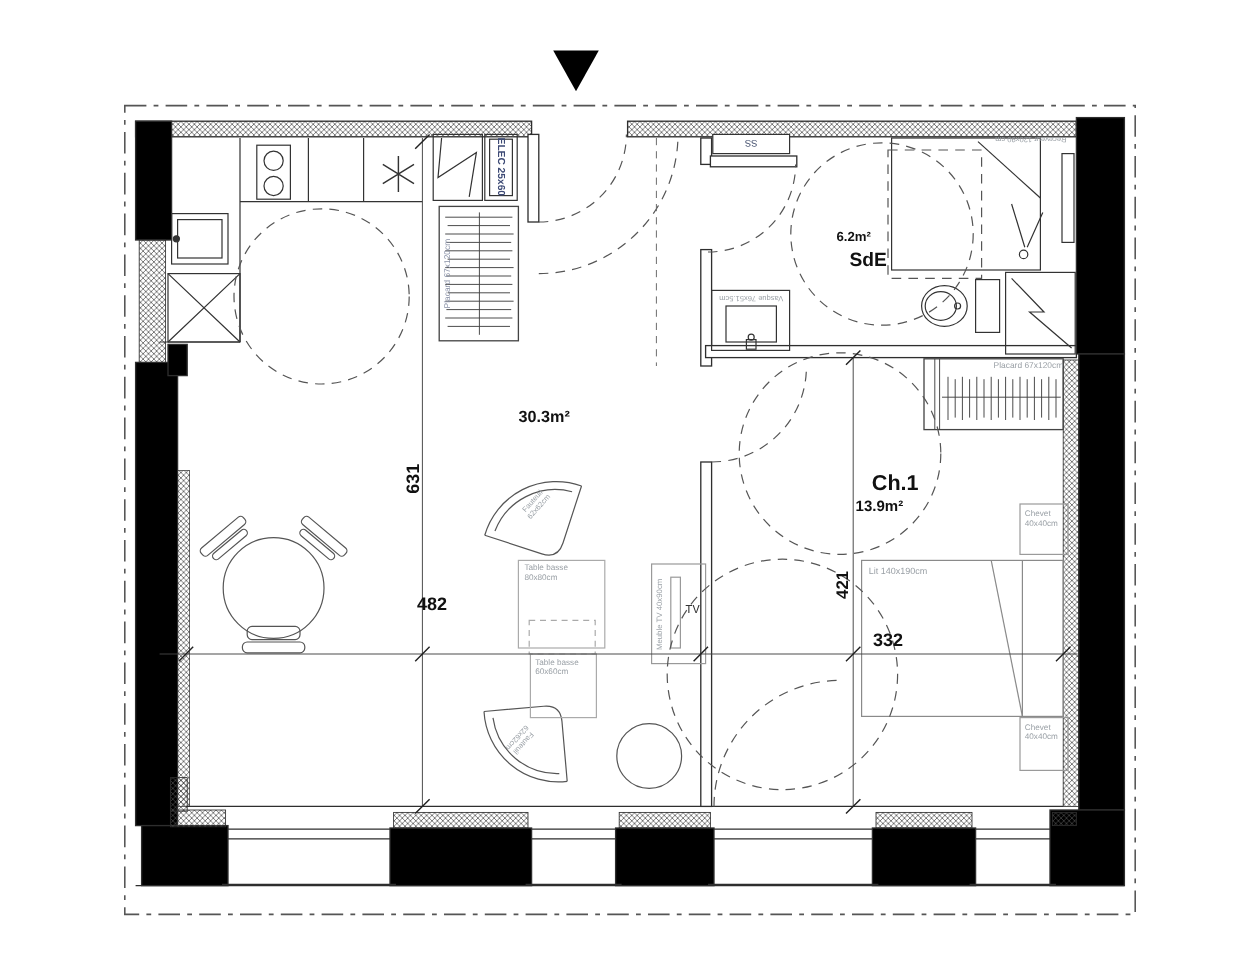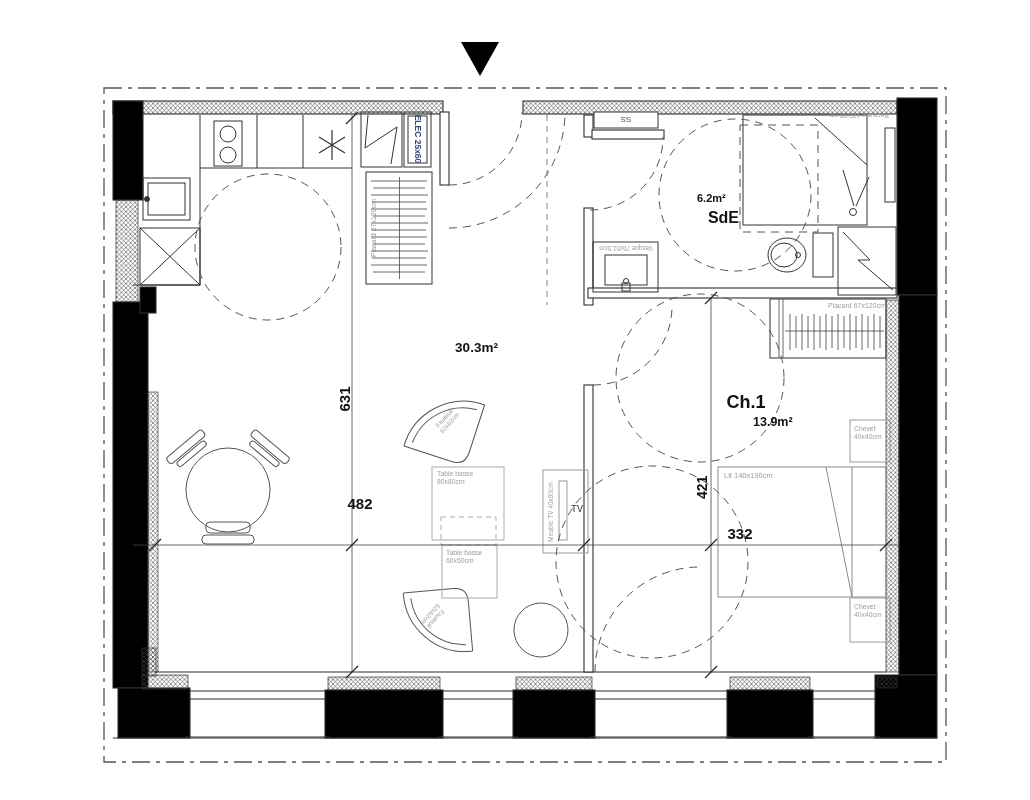--- a/index.html
+++ b/index.html
@@ -225,27 +225,27 @@
   </g>
 
   <g stroke="#444" stroke-width="0.8" fill="none">
     <path d="M352,115V672"></path>
     <path d="M133,545H898"></path>
     <path d="M711,298V672"></path>
     <path d="M149,551l12,-12 M346,551l12,-12 M578,551l12,-12 M880,551l12,-12 M705,551l12,-12 M346,124l12,-12 M346,678l12,-12 M705,304l12,-12 M705,678l12,-12" stroke="#222" stroke-width="1.2"></path>
   </g>
 </svg>
 
-<div class="lbl room-area" style="left:399px;top:340px;width:155px;font-size:13.5px;">30.3m²</div>
+<div class="lbl room-area" style="left:376px;top:340px;width:155px;font-size:13.5px;">30.3m²</div>
 
 <div class="lbl room-name" style="left:697px;top:172px;width:42px;font-size:16px;text-align:right;margin-top:36px;">SdE</div>
 <div class="lbl room-area" style="left:697px;top:192px;width:52px;font-size:11px;text-align:left;">6.2m²</div>
 
 <div class="lbl room-name" style="left:715px;top:392px;width:62px;font-size:18px;text-align:center;">Ch.1</div>
-<div class="lbl room-area" style="left:713px;top:415px;width:62px;font-size:12.5px;text-align:left;margin-left:40px;">13.9m²</div>
+<div class="lbl room-area" style="left:713px;top:415px;width:62px;font-size:12.5px;text-align:left;">13.9m²</div>
 
 <div class="lbl dim rotm90" style="left:325px;top:390px;width:40px;">631</div>
 <div class="lbl dim" style="left:338px;top:495px;width:44px;">482</div>
 <div class="lbl dim rotm90" style="left:682px;top:479px;width:40px;font-size:14px;">421</div>
 <div class="lbl dim" style="left:718px;top:525px;width:44px;">332</div>
 
 <div class="lbl rot90" style="left:387px;top:133px;width:60px;height:12px;font-size:8.5px;font-weight:bold;color:#3d4a75;text-align:center;">ELEC 25x60</div>
 <div class="lbl rotm90" style="left:335px;top:223px;width:80px;height:10px;font-size:7px;color:#8b93a8;text-align:center;">Placard 67x120cm</div>
 <div class="lbl rot180" style="left:611px;top:113px;width:30px;height:11px;font-size:8px;color:#44506e;text-align:center;">SS</div>
 <div class="lbl rot180" style="left:591px;top:243px;width:70px;height:9px;font-size:6.3px;text-align:center;">Vasque 76x51.5cm</div>

